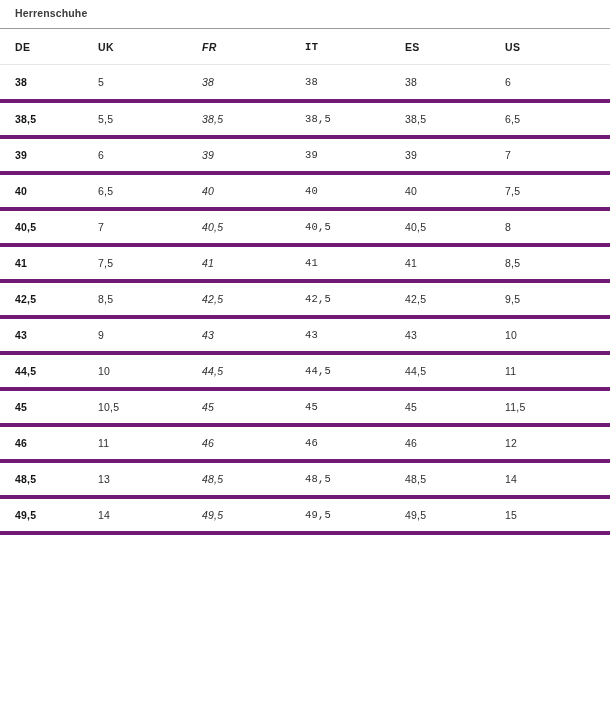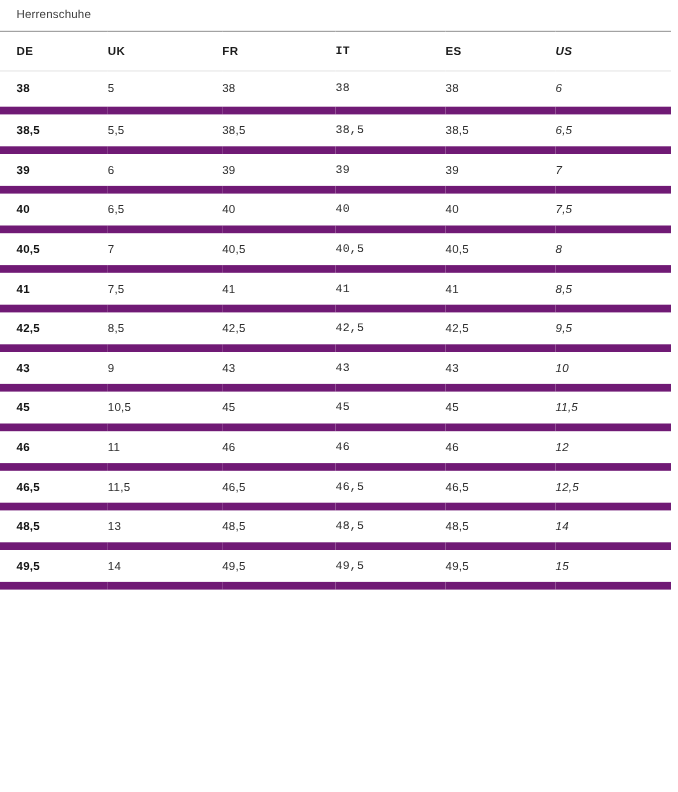--- a/index.html
+++ b/index.html
@@ -18,21 +18,21 @@
   }
 
   .size-chart {
     width: 616px;
     box-sizing: border-box;
   }
 
   
   .chart-title {
     font-size: 10.5px;
-    font-weight: 400;
+    font-weight: 700;
     color: #3c3c3c;
     letter-spacing: 0.15px;
     padding: 7px 0 8px 15px;
     line-height: 13px;
   }
 
   
   table.size-table {
     width: 610px;
     border-collapse: collapse;
@@ -51,57 +51,57 @@
     font-size: 10.5px;
     font-weight: 700;
     color: #1c1c1c;
     letter-spacing: 0.35px;
     height: 36px;
     padding: 0;
     vertical-align: middle;
   }
 
   table.size-table tbody tr.data-row {
-    border-bottom: 7px solid #701a75;
+    border-bottom: 4px solid #701a75;
   }
 
   table.size-table td {
     font-size: 10.5px;
     font-weight: 400;
     color: #2e2e2e;
     letter-spacing: 0.2px;
     height: 36px;
     padding: 0;
     vertical-align: middle;
   }
 
   table.size-table td.col-de {
     font-weight: 700;
     color: #141414;
   }
 
   
   .c0 { width: 98px;  padding-left: 15px !important;  }
   .c1 { width: 104px; padding-left: 113px !important; }
-  .c2 { width: 103px; padding-left: 0 !important;     }
+  .c2 { width: 103px; padding-left: 0 !important; font-style: italic;     }
   .c3 { width: 100px; padding-left: 0 !important;     }
   .c4 { width: 100px; padding-left: 0 !important;     }
   .c5 { width: 105px; padding-left: 0 !important;     }
 
   
   table.size-table th, table.size-table td { box-sizing: border-box; }
   .c1 { width: 104px; padding-left: 0 !important; }
 
   
   .off-de { padding-left: 15px; }
   .off-uk { padding-left: 13px; }
   .off-fr { padding-left: 13px; }
   .off-it { padding-left: 16px; font-family: Liberation Mono, monospace; }
   .off-es { padding-left: 16px; }
-  .off-us { padding-left: 16px; font-style: italic; }
+  .off-us { padding-left: 16px; }
 </style>
 </head>
 <body>
 
 <div class="size-chart">
 
   <div class="chart-title">Herrenschuhe</div>
 
   <table class="size-table">
     <thead>
@@ -173,44 +173,44 @@
         </tr>
         <tr class="data-row">
           <td class="c0 off-de col-de">43</td>
           <td class="c1 off-uk">9</td>
           <td class="c2 off-fr">43</td>
           <td class="c3 off-it">43</td>
           <td class="c4 off-es">43</td>
           <td class="c5 off-us">10</td>
         </tr>
         <tr class="data-row">
+          <td class="c0 off-de col-de">44,5</td>
+          <td class="c1 off-uk">10</td>
+          <td class="c2 off-fr">44,5</td>
+          <td class="c3 off-it">44,5</td>
+          <td class="c4 off-es">44,5</td>
+          <td class="c5 off-us">11</td>
+        </tr>
+        <tr class="data-row">
           <td class="c0 off-de col-de">45</td>
           <td class="c1 off-uk">10,5</td>
           <td class="c2 off-fr">45</td>
           <td class="c3 off-it">45</td>
           <td class="c4 off-es">45</td>
           <td class="c5 off-us">11,5</td>
         </tr>
         <tr class="data-row">
           <td class="c0 off-de col-de">46</td>
           <td class="c1 off-uk">11</td>
           <td class="c2 off-fr">46</td>
           <td class="c3 off-it">46</td>
           <td class="c4 off-es">46</td>
           <td class="c5 off-us">12</td>
         </tr>
         <tr class="data-row">
-          <td class="c0 off-de col-de">46,5</td>
-          <td class="c1 off-uk">11,5</td>
-          <td class="c2 off-fr">46,5</td>
-          <td class="c3 off-it">46,5</td>
-          <td class="c4 off-es">46,5</td>
-          <td class="c5 off-us">12,5</td>
-        </tr>
-        <tr class="data-row">
           <td class="c0 off-de col-de">48,5</td>
           <td class="c1 off-uk">13</td>
           <td class="c2 off-fr">48,5</td>
           <td class="c3 off-it">48,5</td>
           <td class="c4 off-es">48,5</td>
           <td class="c5 off-us">14</td>
         </tr>
         <tr class="data-row">
           <td class="c0 off-de col-de">49,5</td>
           <td class="c1 off-uk">14</td>

